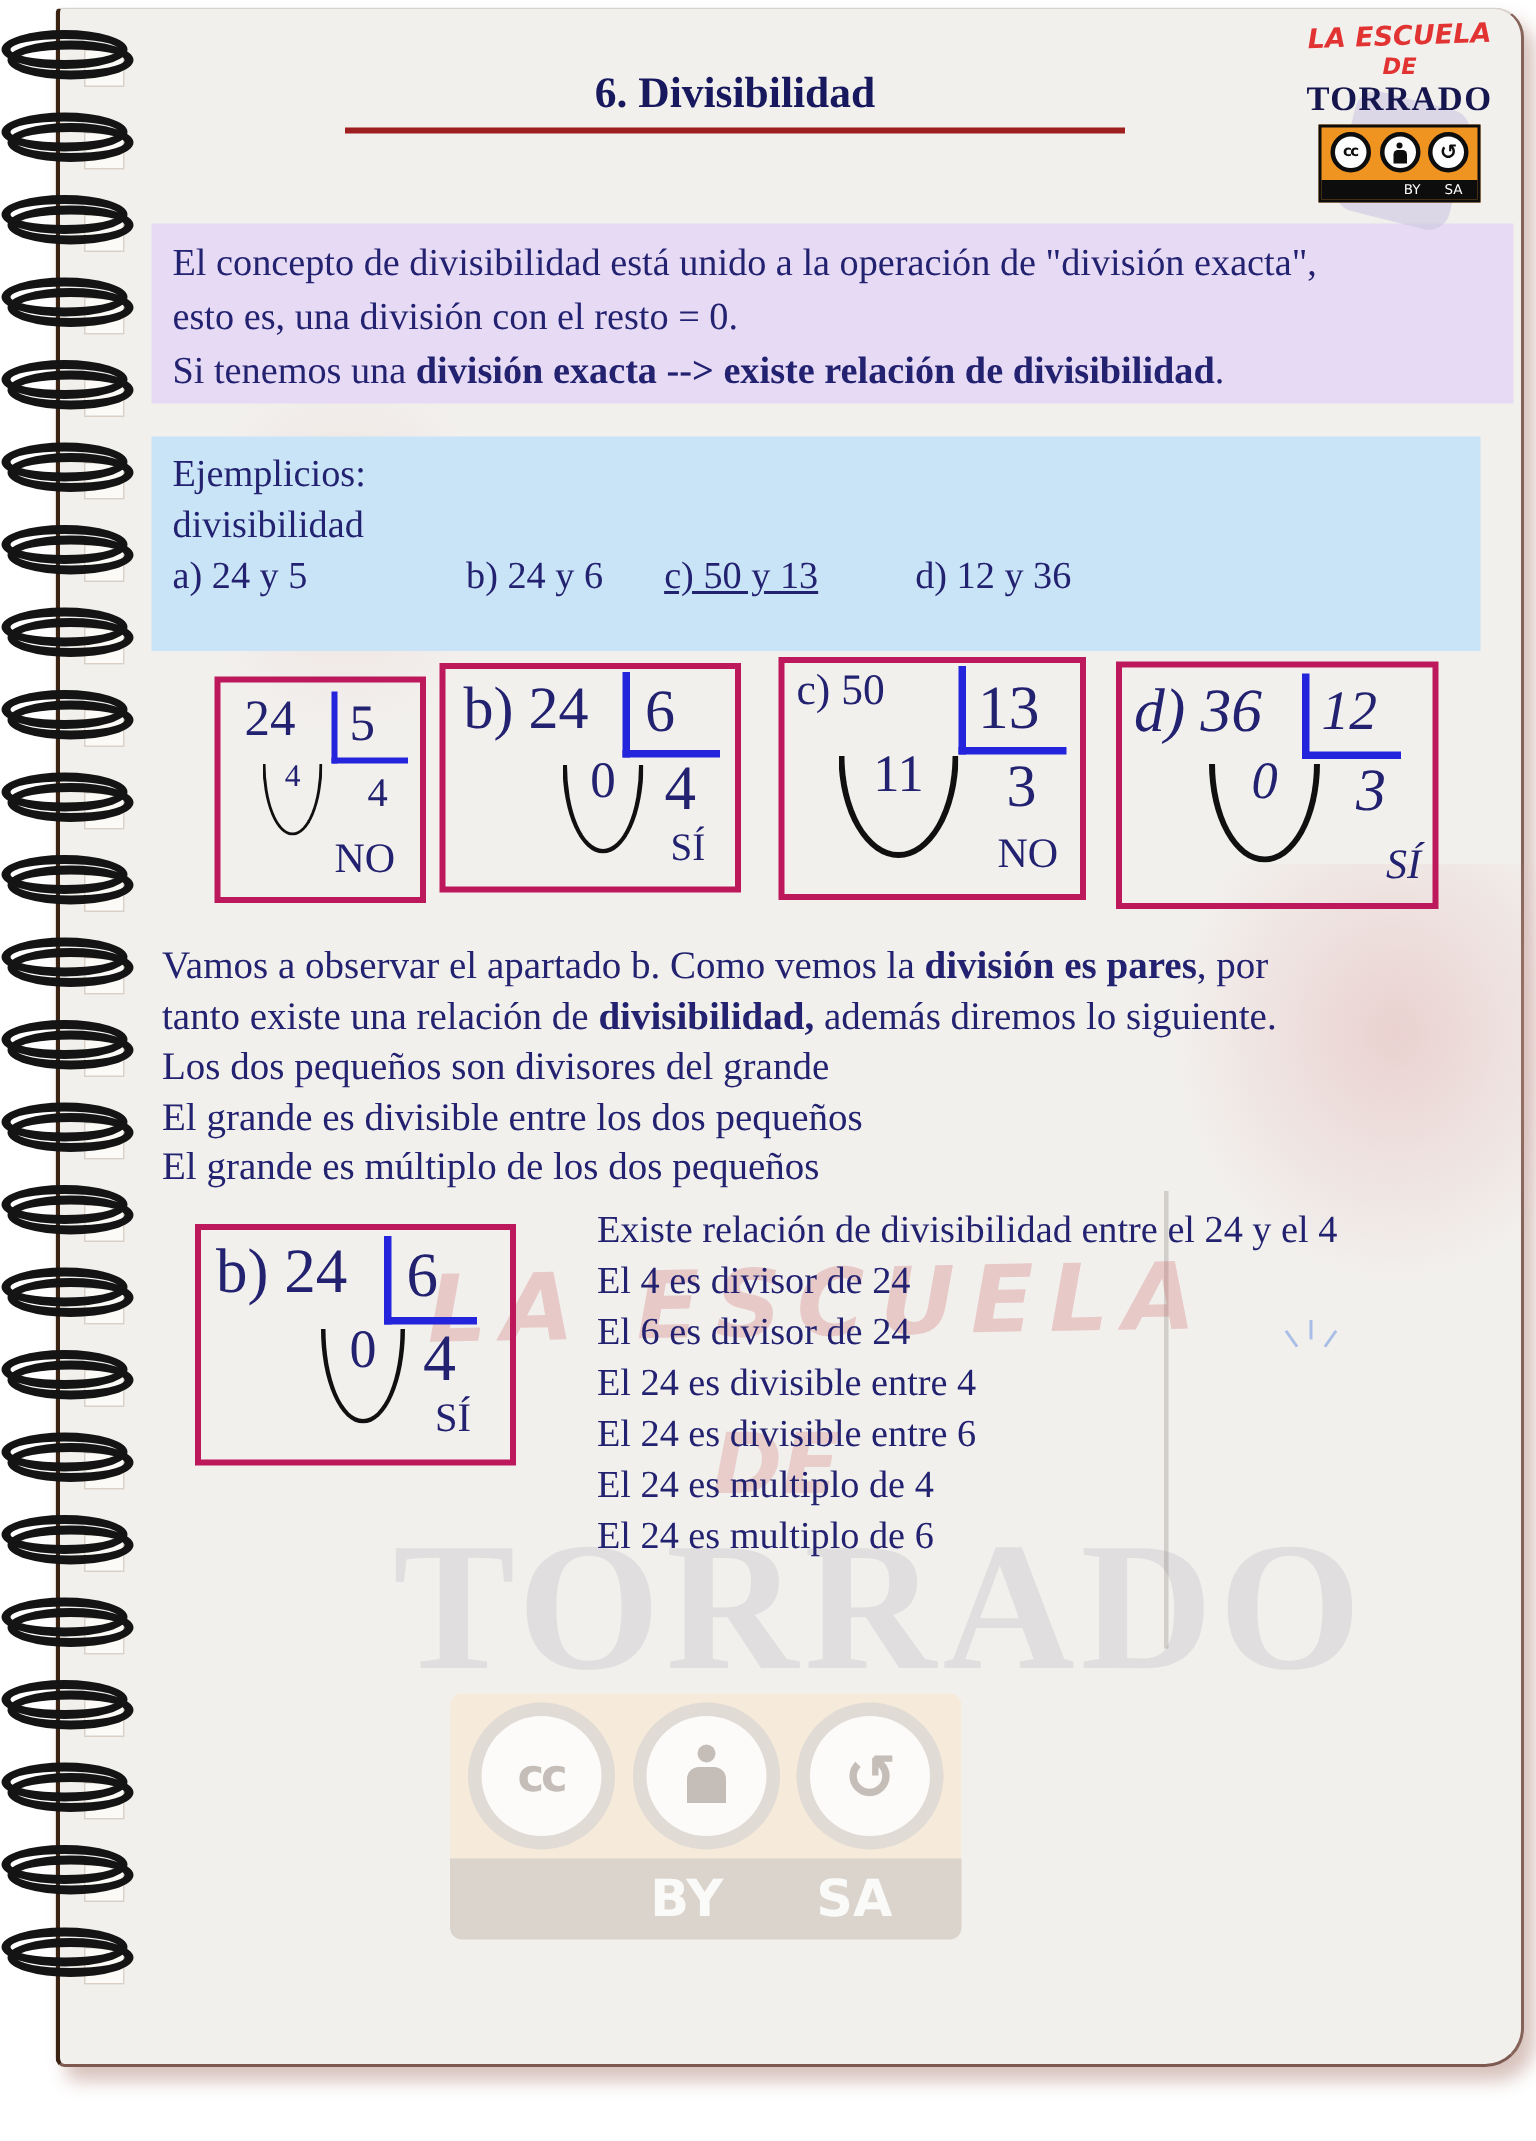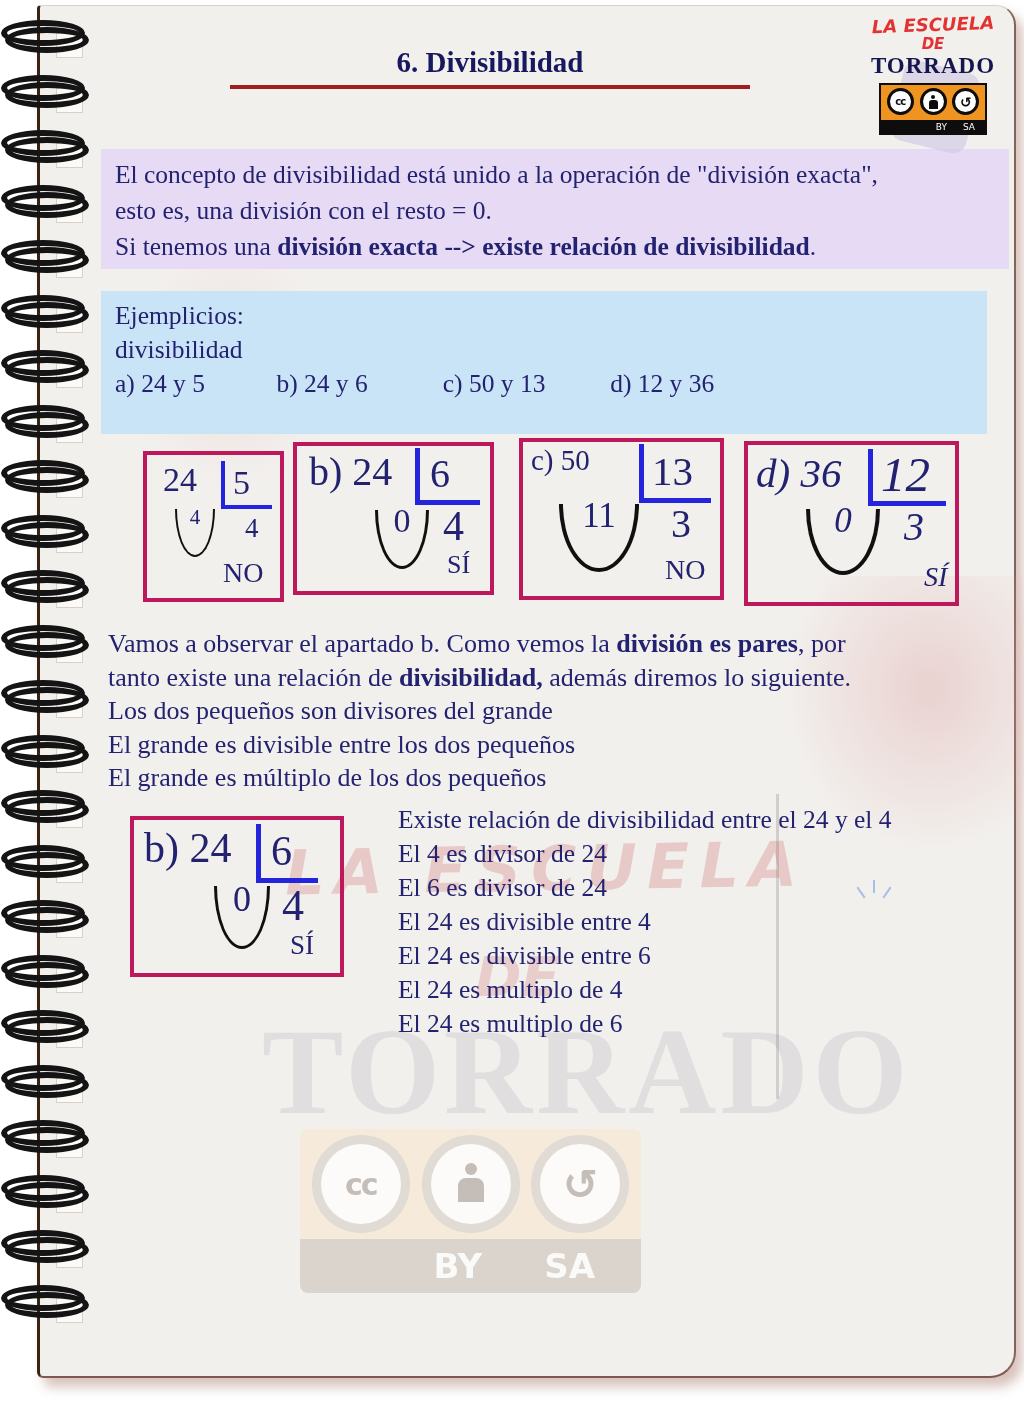--- a/index.html
+++ b/index.html
@@ -83,21 +83,21 @@
 
   
   .cbox{position:absolute;z-index:1;color:#232270;}
   .intro-box{left:61px;top:143px;width:888px;height:104px;background:#e6daf4;padding:8px 6px 8px 14px;
         font-size:25.5px;line-height:36px;}
   .examples-box{left:61px;top:285px;width:866px;height:127px;background:#c9e3f7;padding:8px 6px 8px 14px;
         font-size:25.5px;line-height:34px;}
   .nowrap{white-space:nowrap;}
   .bold{font-weight:bold;}
   .ex-items span{display:inline-block;}
-  .ex-w1{width:155px;} .ex-w2{width:160px;} .ex-w3{width:161px;}
+  .ex-w1{width:155px;} .ex-w2{width:160px;text-align:center;} .ex-w3{width:161px;text-decoration:underline;}
 
   
   .divbox{position:absolute;border:4px solid #be185d;z-index:1;color:#232270;}
   .dvd{position:absolute;white-space:nowrap;}
   .dsr{position:absolute;display:inline-block;border-left:5px solid #2424dd;border-bottom:5px solid #2424dd;}
   .quot{position:absolute;}
   .ucup{position:absolute;border:3px solid #101010;border-top:none;
         border-bottom-left-radius:50% 100%;border-bottom-right-radius:50% 100%;text-align:center;}
   .ucup span{position:relative;top:-8px;}
   .ans{position:absolute;font-size:28px;}
@@ -119,21 +119,21 @@
 
   .dc{left:479px;top:432px;width:197px;height:154px;}
   .dc .dvd{left:8px;top:2px;font-size:29px;}
   .dc .dsr{left:116px;top:2px;font-size:41px;height:54px;line-height:54px;padding:0 18px 0 8px;}
   .dc .quot{left:148px;top:58px;font-size:40px;}
   .dc .ucup{left:36px;top:62px;width:72px;height:64px;font-size:35px;border-width:4px;}
   .dc .ans{left:142px;top:112px;}
 
   .dd{left:704px;top:435px;width:207px;height:157px;font-style:italic;}
   .dd .dvd{left:8px;top:4px;font-size:41px;}
-  .dd .dsr{left:120px;top:4px;font-size:49px;height:52px;line-height:52px;padding:0 16px 0 8px;}
+  .dd .dsr{left:120px;top:4px;font-size:37px;height:52px;line-height:52px;padding:0 16px 0 8px;}
   .dd .quot{left:156px;top:58px;font-size:40px;}
   .dd .ucup{left:58px;top:64px;width:66px;height:62px;font-size:35px;border-width:4px;}
   .dd .ans{left:176px;top:116px;}
 
   .ddet{left:90px;top:810px;width:206px;height:153px;}
   .ddet .dvd{left:10px;top:4px;font-size:42px;}
   .ddet .dsr{left:122px;top:4px;font-size:42px;height:54px;line-height:54px;padding:0 26px 0 10px;}
   .ddet .quot{left:148px;top:60px;font-size:44px;}
   .ddet .ucup{left:80px;top:66px;width:50px;height:60px;font-size:36px;}
   .ddet .ans{left:156px;top:110px;font-size:27px;}

